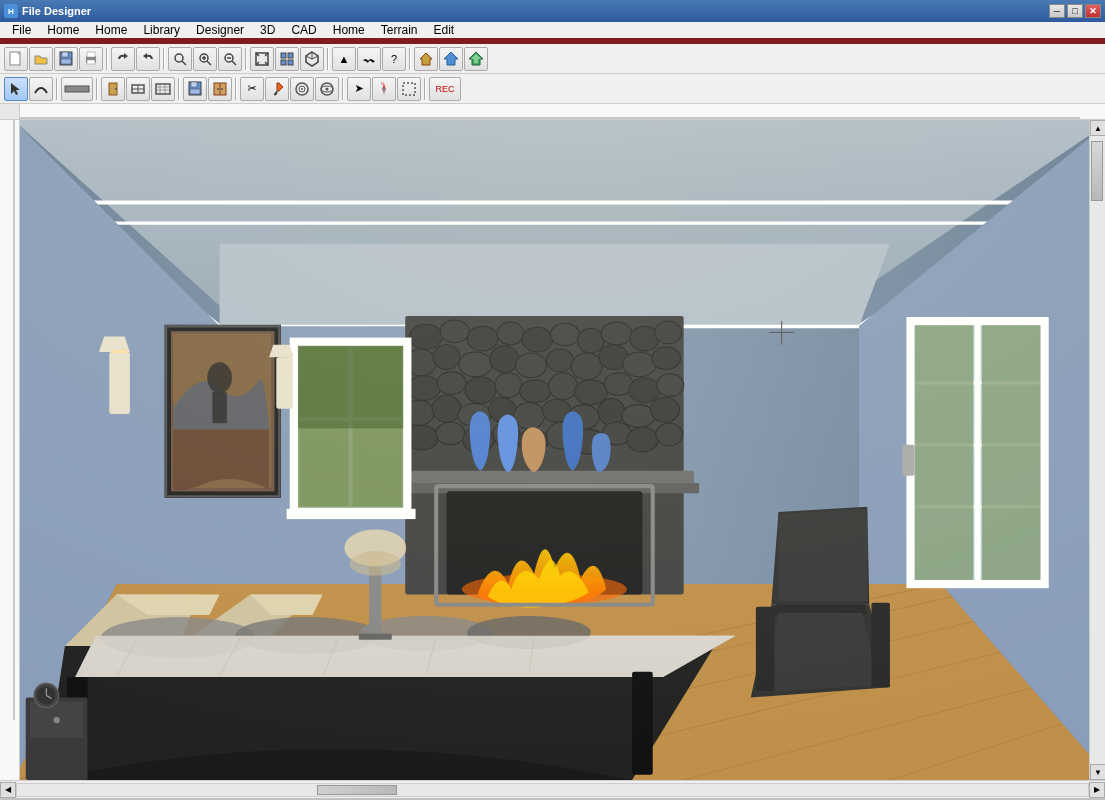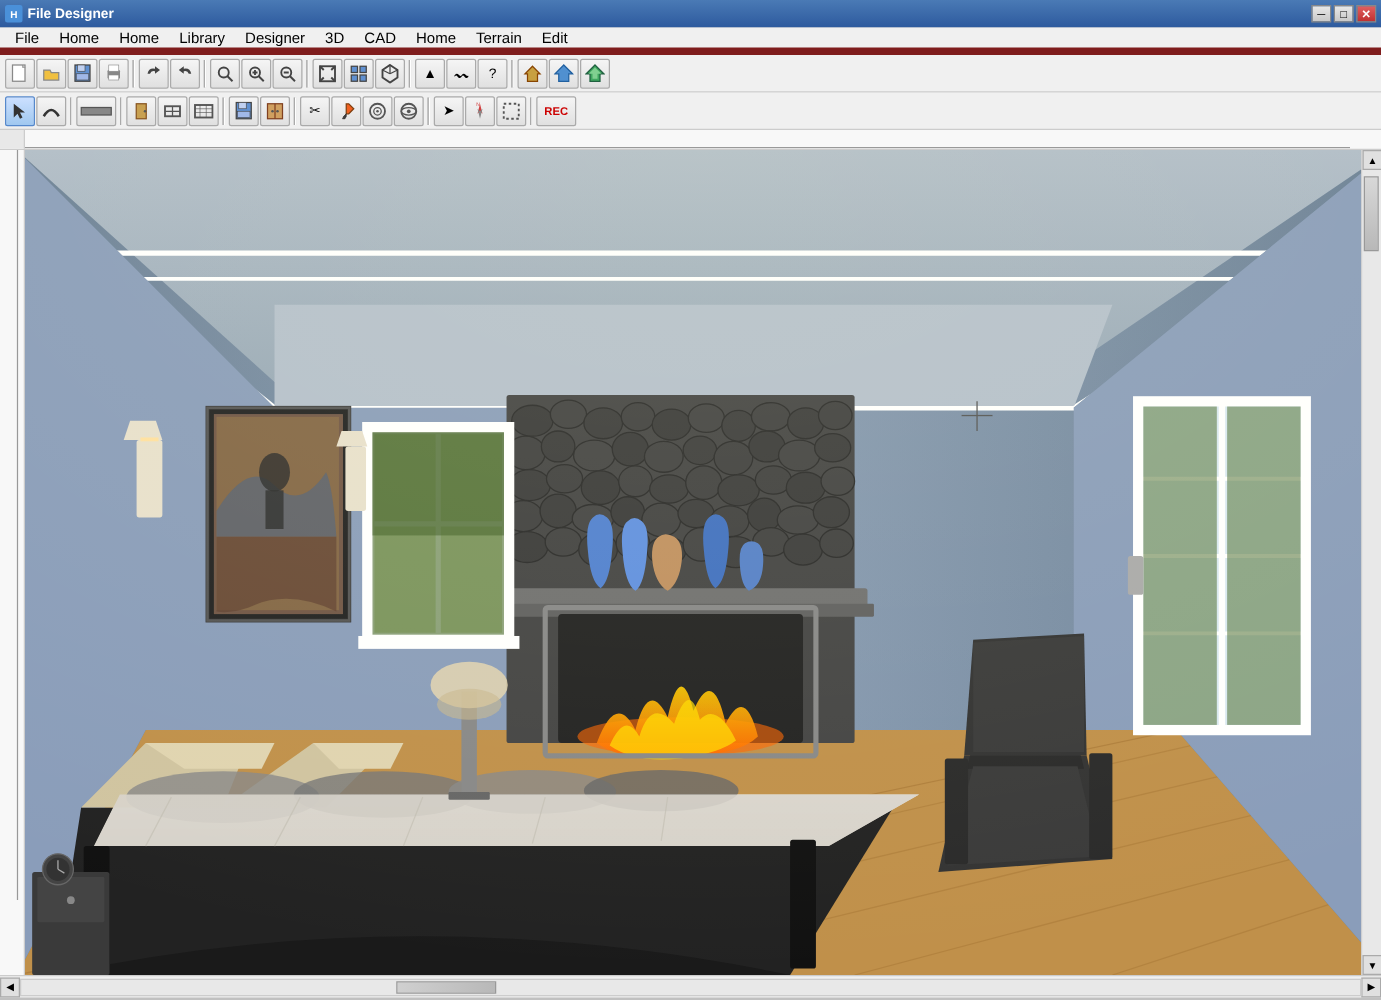--- a/index.html
+++ b/index.html
@@ -367,21 +367,21 @@
         <polygon points="8,14 10,6 8,8 6,6" fill="#888"></polygon>
         <text x="5" y="4" font-size="4" fill="#d04040">N</text>
       </svg>
   </div>
   <div class="tb-btn" title="Select Region">
     <svg width="16" height="16" viewBox="0 0 16 16">
         <rect x="2" y="2" width="12" height="12" fill="none" stroke="#555" stroke-width="1.5" stroke-dasharray="2,2"></rect>
       </svg>
   </div>
   <div class="tb-separator"></div>
-  <div class="tb-btn" title="Record" style="font-size:9px; font-weight:bold; color:#c00; width:32px;">REC</div>
+  <div class="tb-btn" title="Record" style="font-size:9px; font-weight:normal; color:#c00; width:32px;">REC</div>
 </div>
 
 <div id="ruler-h">
   <div id="ruler-corner"></div>
   <svg width="1060" height="15">
     <line x1="0" y1="14" x2="1060" y2="14" stroke="#999" stroke-width="1"></line>
 
   </svg>
 </div>
 

